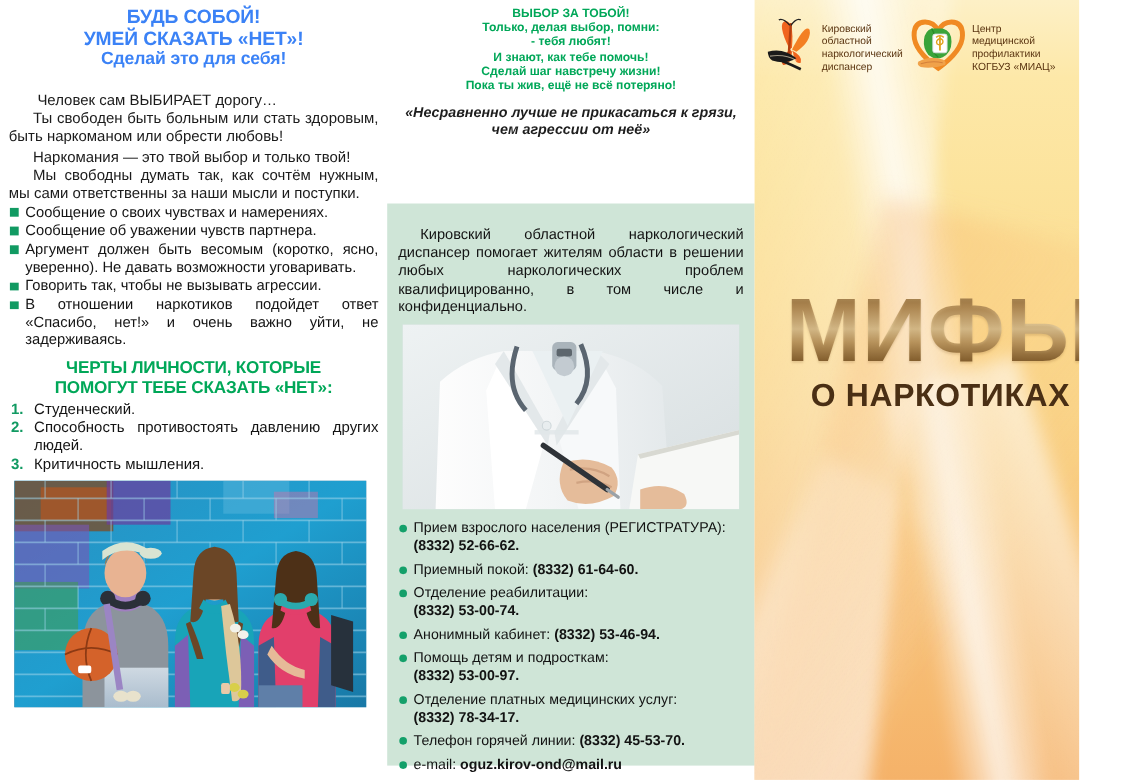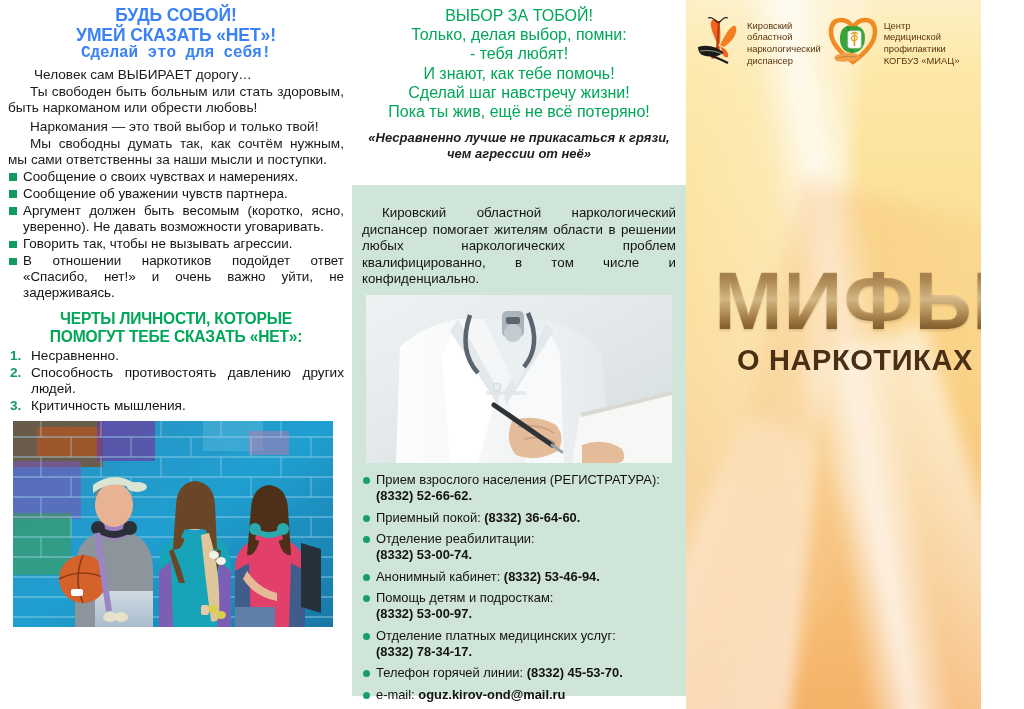--- a/index.html
+++ b/index.html
@@ -102,24 +102,24 @@
   }
 
   
   .col-mid {
     position: absolute;
     left: 352px; top: 6px;
     width: 334px; height: 697px;
   }
   .mid-head {
     color: #00a758;
-    font-weight: normal;
+    font-weight: bold;
     text-align: center;
     line-height: 1.2;
-    font-size: 16px;
+    font-size: 11px;
   }
   .quote {
     margin-top: 9px;
     font-style: italic;
     font-weight: bold;
     font-size: 13px;
     text-align: center;
     color: #1d1d1d;
     line-height: 1.25;
   }
@@ -263,41 +263,41 @@
 </style>
 </head>
 <body>
 
 <div id="page">
 
   <div class="col-left">
 
     <div class="head-green head-1">БУДЬ СОБОЙ!</div>
     <div class="head-green head-2">УМЕЙ СКАЗАТЬ «НЕТ»!</div>
-    <div class="head-green head-3" style="margin-bottom:4px;font-family:Liberation Mono, monospace;">Сделай это для себя!</div>
+    <div class="head-green head-3" style="margin-bottom:20px;">Сделай это для себя!</div>
 
     <p class="p-body center-first">Человек сам ВЫБИРАЕТ дорогу…</p>
     <p class="p-body">Ты свободен быть больным или стать здоровым, быть наркоманом или обрести любовь!</p>
     <p class="p-body" style="margin-top:3px;">Наркомания — это твой выбор и только твой!</p>
     <p class="p-body">Мы свободны думать так, как сочтём нужным, мы сами ответственны за наши мысли и поступки.</p>
 
 
     <ul class="bullets">
       <li>Сообщение о своих чувствах и намерениях.</li>
       <li>Сообщение об уважении чувств партнера.</li>
       <li>Аргумент должен быть весомым (коротко, ясно, уверенно). Не давать возможности уговаривать.</li>
       <li>Говорить так, чтобы не вызывать агрессии.</li>
       <li>В отношении наркотиков подойдет ответ «Спасибо, нет!» и очень важно уйти, не задерживаясь.</li>
     </ul>
 
     <div class="section-head" style="margin-top:9px;">ЧЕРТЫ ЛИЧНОСТИ,  КОТОРЫЕ</div>
     <div class="section-head" style="margin-bottom:3px;">ПОМОГУТ ТЕБЕ СКАЗАТЬ «НЕТ»:</div>
 
     <ol class="nums">
-      <li>Несравненно.</li>
+      <li>Студенческий.</li>
       <li>Способность противостоять давлению других людей.</li>
       <li>Критичность мышления.</li>
     </ol>
 
     <div class="photo-teens">
       <svg width="320" height="206" viewBox="0 0 320 206" xmlns="http://www.w3.org/2000/svg" aria-hidden="true">
         <defs>
           <linearGradient id="wallG" x1="0" y1="0" x2="1" y2="1">
             <stop offset="0" stop-color="#2a8fc0"></stop>
             <stop offset="0.5" stop-color="#1f9fd0"></stop>
@@ -480,21 +480,21 @@
 
           <path d="M216 150 Q238 142 256 154 Q262 166 252 168 L216 168 Z" fill="#e5bc9a"></path>
         </svg>
       </div>
 
       <ul class="contacts">
         <li>
           <span>Прием взрослого населения (РЕГИСТРАТУРА):</span><b> (8332) 52-66-62.</b>
         </li>
         <li>
-          <span>Приемный покой:</span><b> (8332) 36-64-60.</b>
+          <span>Приемный покой:</span><b> (8332) 61-64-60.</b>
         </li>
         <li>
           <span>Отделение реабилитации:</span><br><b>(8332) 53-00-74.</b>
         </li>
         <li>
           <span>Анонимный кабинет:</span><b> (8332) 53-46-94.</b>
         </li>
         <li>
           <span>Помощь детям и подросткам:</span><br><b>(8332) 53-00-97.</b>
         </li>

